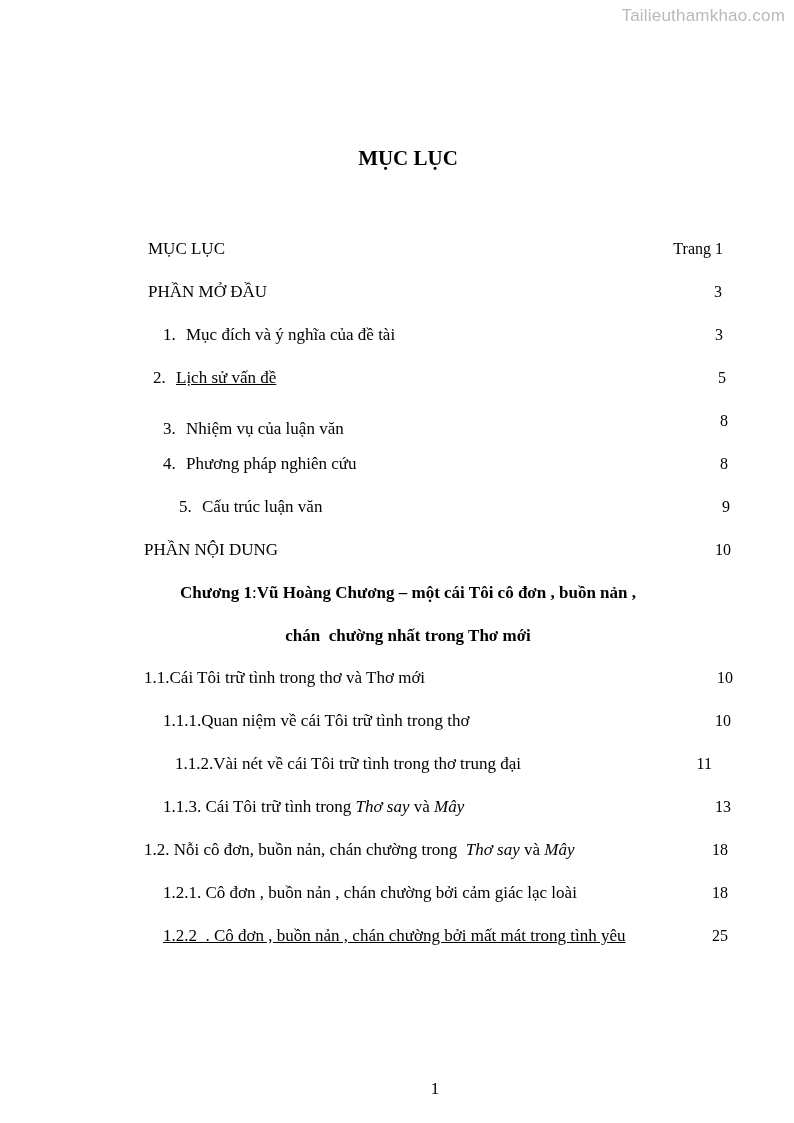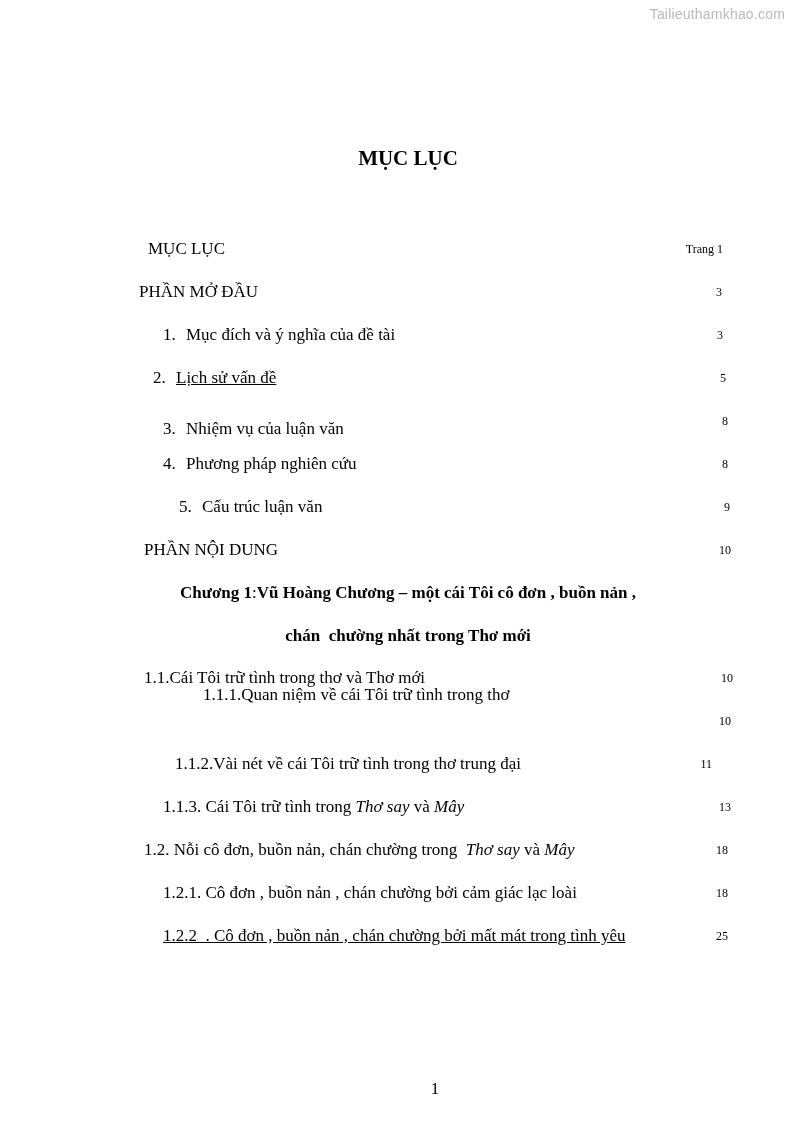--- a/index.html
+++ b/index.html
@@ -4,31 +4,31 @@
 <style>
   html, body { margin: 0; padding: 0; }
   body {
     width: 794px; height: 1123px; position: relative; overflow: hidden;
     background: #ffffff; color: #000000;
     font-family: "Liberation Serif", "DejaVu Serif", serif;
   }
   .watermark {
     position: absolute; top: 6px; right: 9px;
     font-family: "Liberation Sans", "DejaVu Sans", sans-serif;
-    font-size: 14px; color: #b9b9b9; letter-spacing: 0.2px;
+    font-size: 17px; color: #b9b9b9; letter-spacing: 0.2px;
   }
   .title {
     position: absolute; top: 146px; left: 0; width: 816px; text-align: center;
     font-size: 21px; font-weight: bold;
   }
   .row {
     position: absolute; font-size: 17px; line-height: 20px; white-space: pre;
   }
   .pg {
-    position: absolute; font-size: 12px; line-height: 20px; text-align: right; white-space: pre;
+    position: absolute; font-size: 16px; line-height: 20px; text-align: right; white-space: pre;
   }
   .chapter {
     position: absolute; left: 0; width: 816px; text-align: center;
     font-size: 17px; font-weight: bold; line-height: 20px; white-space: pre;
   }
   .num { display: inline-block; width: 23px; }
   i { font-style: italic; }
   .footer-page {
     position: absolute; top: 1079px; left: 0; width: 870px; text-align: center;
     font-size: 17px;
@@ -37,21 +37,21 @@
 </head>
 <body>
 
 <div class="watermark">Tailieuthamkhao.com</div>
 
 <div class="title">MỤC LỤC</div>
 
 <div class="row" style="top:239px; left:148px;">MỤC LỤC</div>
 <div class="pg" style="top:239px; right:71px;">Trang 1</div>
 
-<div class="row" style="top:282px; left:139px;">PHẦN MỞ ĐẦU</div>
+<div class="row" style="top:282px; left:148px;">PHẦN MỞ ĐẦU</div>
 <div class="pg" style="top:282px; right:72px;">3</div>
 
 <div class="row" style="top:325px; left:163px;"><span class="num">1.</span><span>Mục đích và ý nghĩa của đề tài</span></div>
 <div class="pg" style="top:325px; right:71px;">3</div>
 
 <div class="row" style="top:368px; left:153px;text-decoration:underline;"><span class="num">2.</span><span>Lịch sử vấn đề</span></div>
 <div class="pg" style="top:368px; right:68px;">5</div>
 
 <div class="row" style="top:411px; left:163px;margin-top:8px;"><span class="num">3.</span><span>Nhiệm vụ của luận văn</span></div>
 <div class="pg" style="top:411px; right:66px;">8</div>
@@ -64,21 +64,21 @@
 
 <div class="row" style="top:540px; left:144px;">PHẦN NỘI DUNG</div>
 <div class="pg" style="top:540px; right:63px;">10</div>
 
 <div class="chapter" style="top:583px;"><span>Chương 1</span><span style="font-weight:normal;">:</span><span>Vũ Hoàng Chương – một cái Tôi cô đơn , buồn nản ,</span></div>
 <div class="chapter" style="top:626px;">chán  chường nhất trong Thơ mới</div>
 
 <div class="row" style="top:668px; left:144px;">1.1.Cái Tôi trữ tình trong thơ và Thơ mới</div>
 <div class="pg" style="top:668px; right:61px;">10</div>
 
-<div class="row" style="top:685px; left:163px;margin-left:40px;">1.1.1.Quan niệm về cái Tôi trữ tình trong thơ</div>
+<div class="row" style="top:711px; left:163px;">1.1.1.Quan niệm về cái Tôi trữ tình trong thơ</div>
 <div class="pg" style="top:711px; right:63px;">10</div>
 
 <div class="row" style="top:754px; left:163px;margin-left:12px;">1.1.2.Vài nét về cái Tôi trữ tình trong thơ trung đại</div>
 <div class="pg" style="top:754px; right:82px;">11</div>
 
 <div class="row" style="top:797px; left:163px;"><span>1.1.3. Cái Tôi trữ tình trong </span><i>Thơ say</i><span> và </span><i>Mây</i></div>
 <div class="pg" style="top:797px; right:63px;">13</div>
 
 <div class="row" style="top:840px; left:144px;"><span>1.2. Nỗi cô đơn, buồn nản, chán chường trong  </span><i>Thơ say</i><span> và </span><i>Mây</i></div>
 <div class="pg" style="top:840px; right:66px;">18</div>

